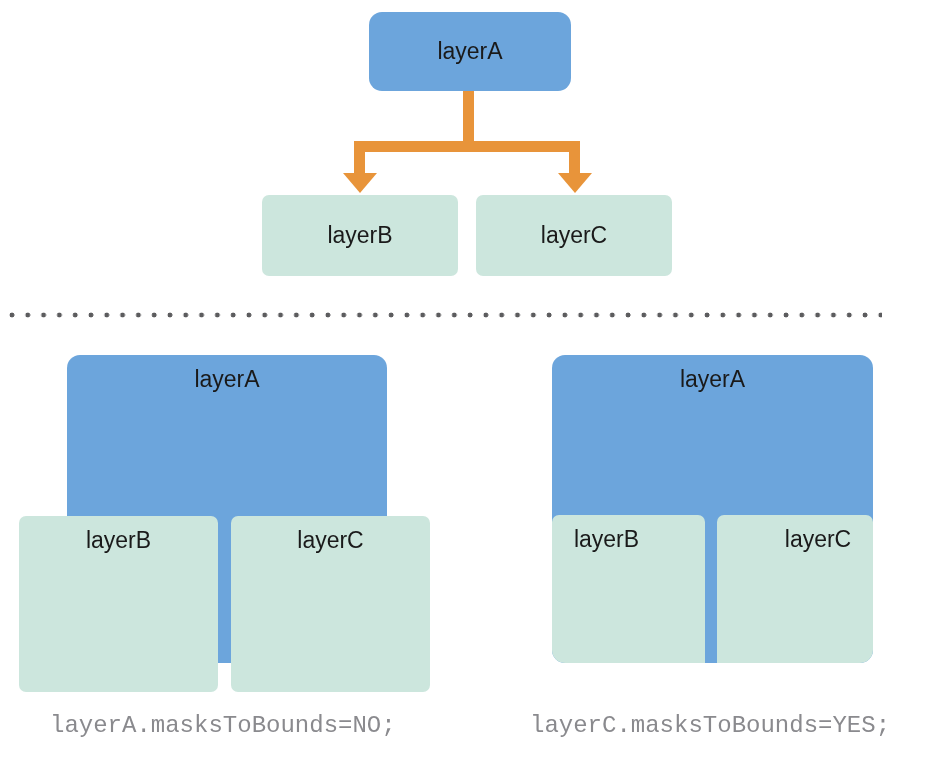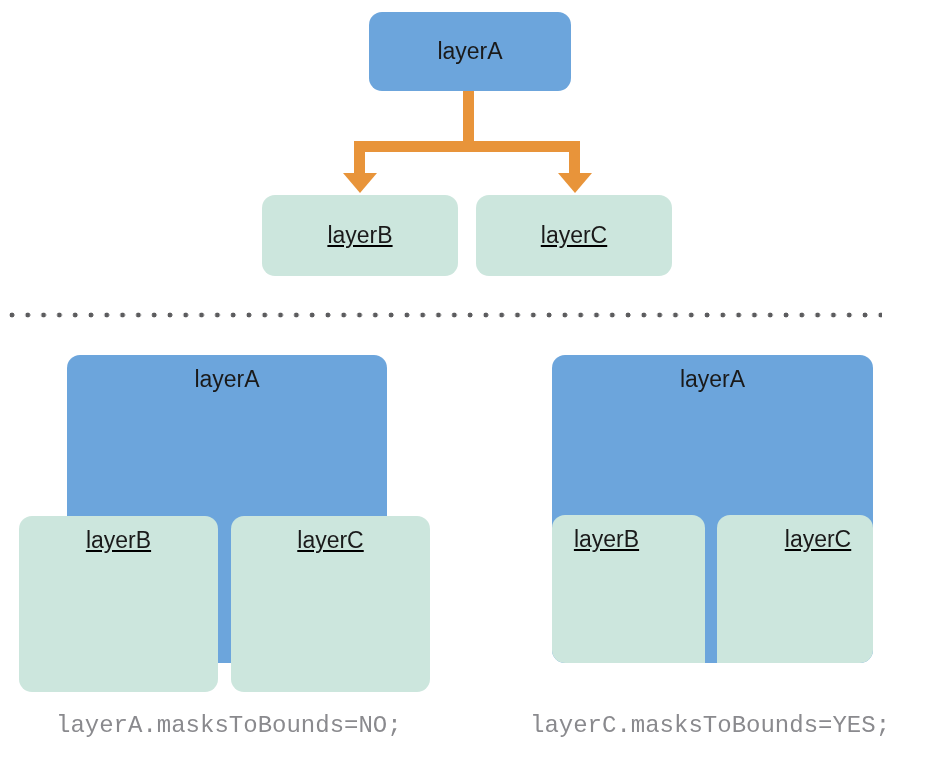--- a/index.html
+++ b/index.html
@@ -10,21 +10,21 @@
     --caption-gray:#8A8A8E;
     --dot-gray:#5C5C5E;
   }
   html,body{margin:0;padding:0;background:#ffffff;}
   .canvas{
     position:relative;width:930px;height:769px;background:#ffffff;
     font-family:"Liberation Sans",sans-serif;overflow:hidden;padding-left:8px;
   }
   .box{position:absolute;box-sizing:border-box;}
   .blue-box{background:var(--parent-blue);border-radius:13px;}
-  .green-box{background:var(--child-green);border-radius:13px;text-decoration:underline;}
+  .green-box{background:var(--child-green);border-radius:7px;}
   .layer-label{
     display:block;width:100%;text-align:center;
     font-size:23px;color:var(--label-text);line-height:1.2;
   }
   .v-center{display:flex;align-items:center;justify-content:center;}
   .top-label{padding-top:11px;}
   
   .orange{position:absolute;background:var(--arrow-orange);}
   .arrow-head{
     position:absolute;width:0;height:0;
@@ -78,21 +78,21 @@
   <div>
     <div class="box blue-box" style="left:67px;top:355px;width:320px;height:308px;">
       <span class="layer-label top-label">layerA</span>
     </div>
     <div class="box green-box" style="left:19px;top:516px;width:199px;height:176px;">
       <span class="layer-label top-label">layerB</span>
     </div>
     <div class="box green-box" style="left:231px;top:516px;width:199px;height:176px;">
       <span class="layer-label top-label">layerC</span>
     </div>
-    <div class="code-caption" style="left:56px;">layerA.masksToBounds=NO;</div>
+    <div class="code-caption" style="left:50px;">layerA.masksToBounds=NO;</div>
   </div>
 
   <div>
     <div class="box blue-box clip" style="left:552px;top:355px;width:321px;height:308px;">
       <span class="layer-label top-label">layerA</span>
       <div class="box green-box" style="left:0px;top:160px;width:153px;height:176px;">
         <span class="layer-label top-label shift-left">layerB</span>
       </div>
       <div class="box green-box" style="left:165px;top:160px;width:156px;height:176px;">
         <span class="layer-label top-label shift-right">layerC</span>

